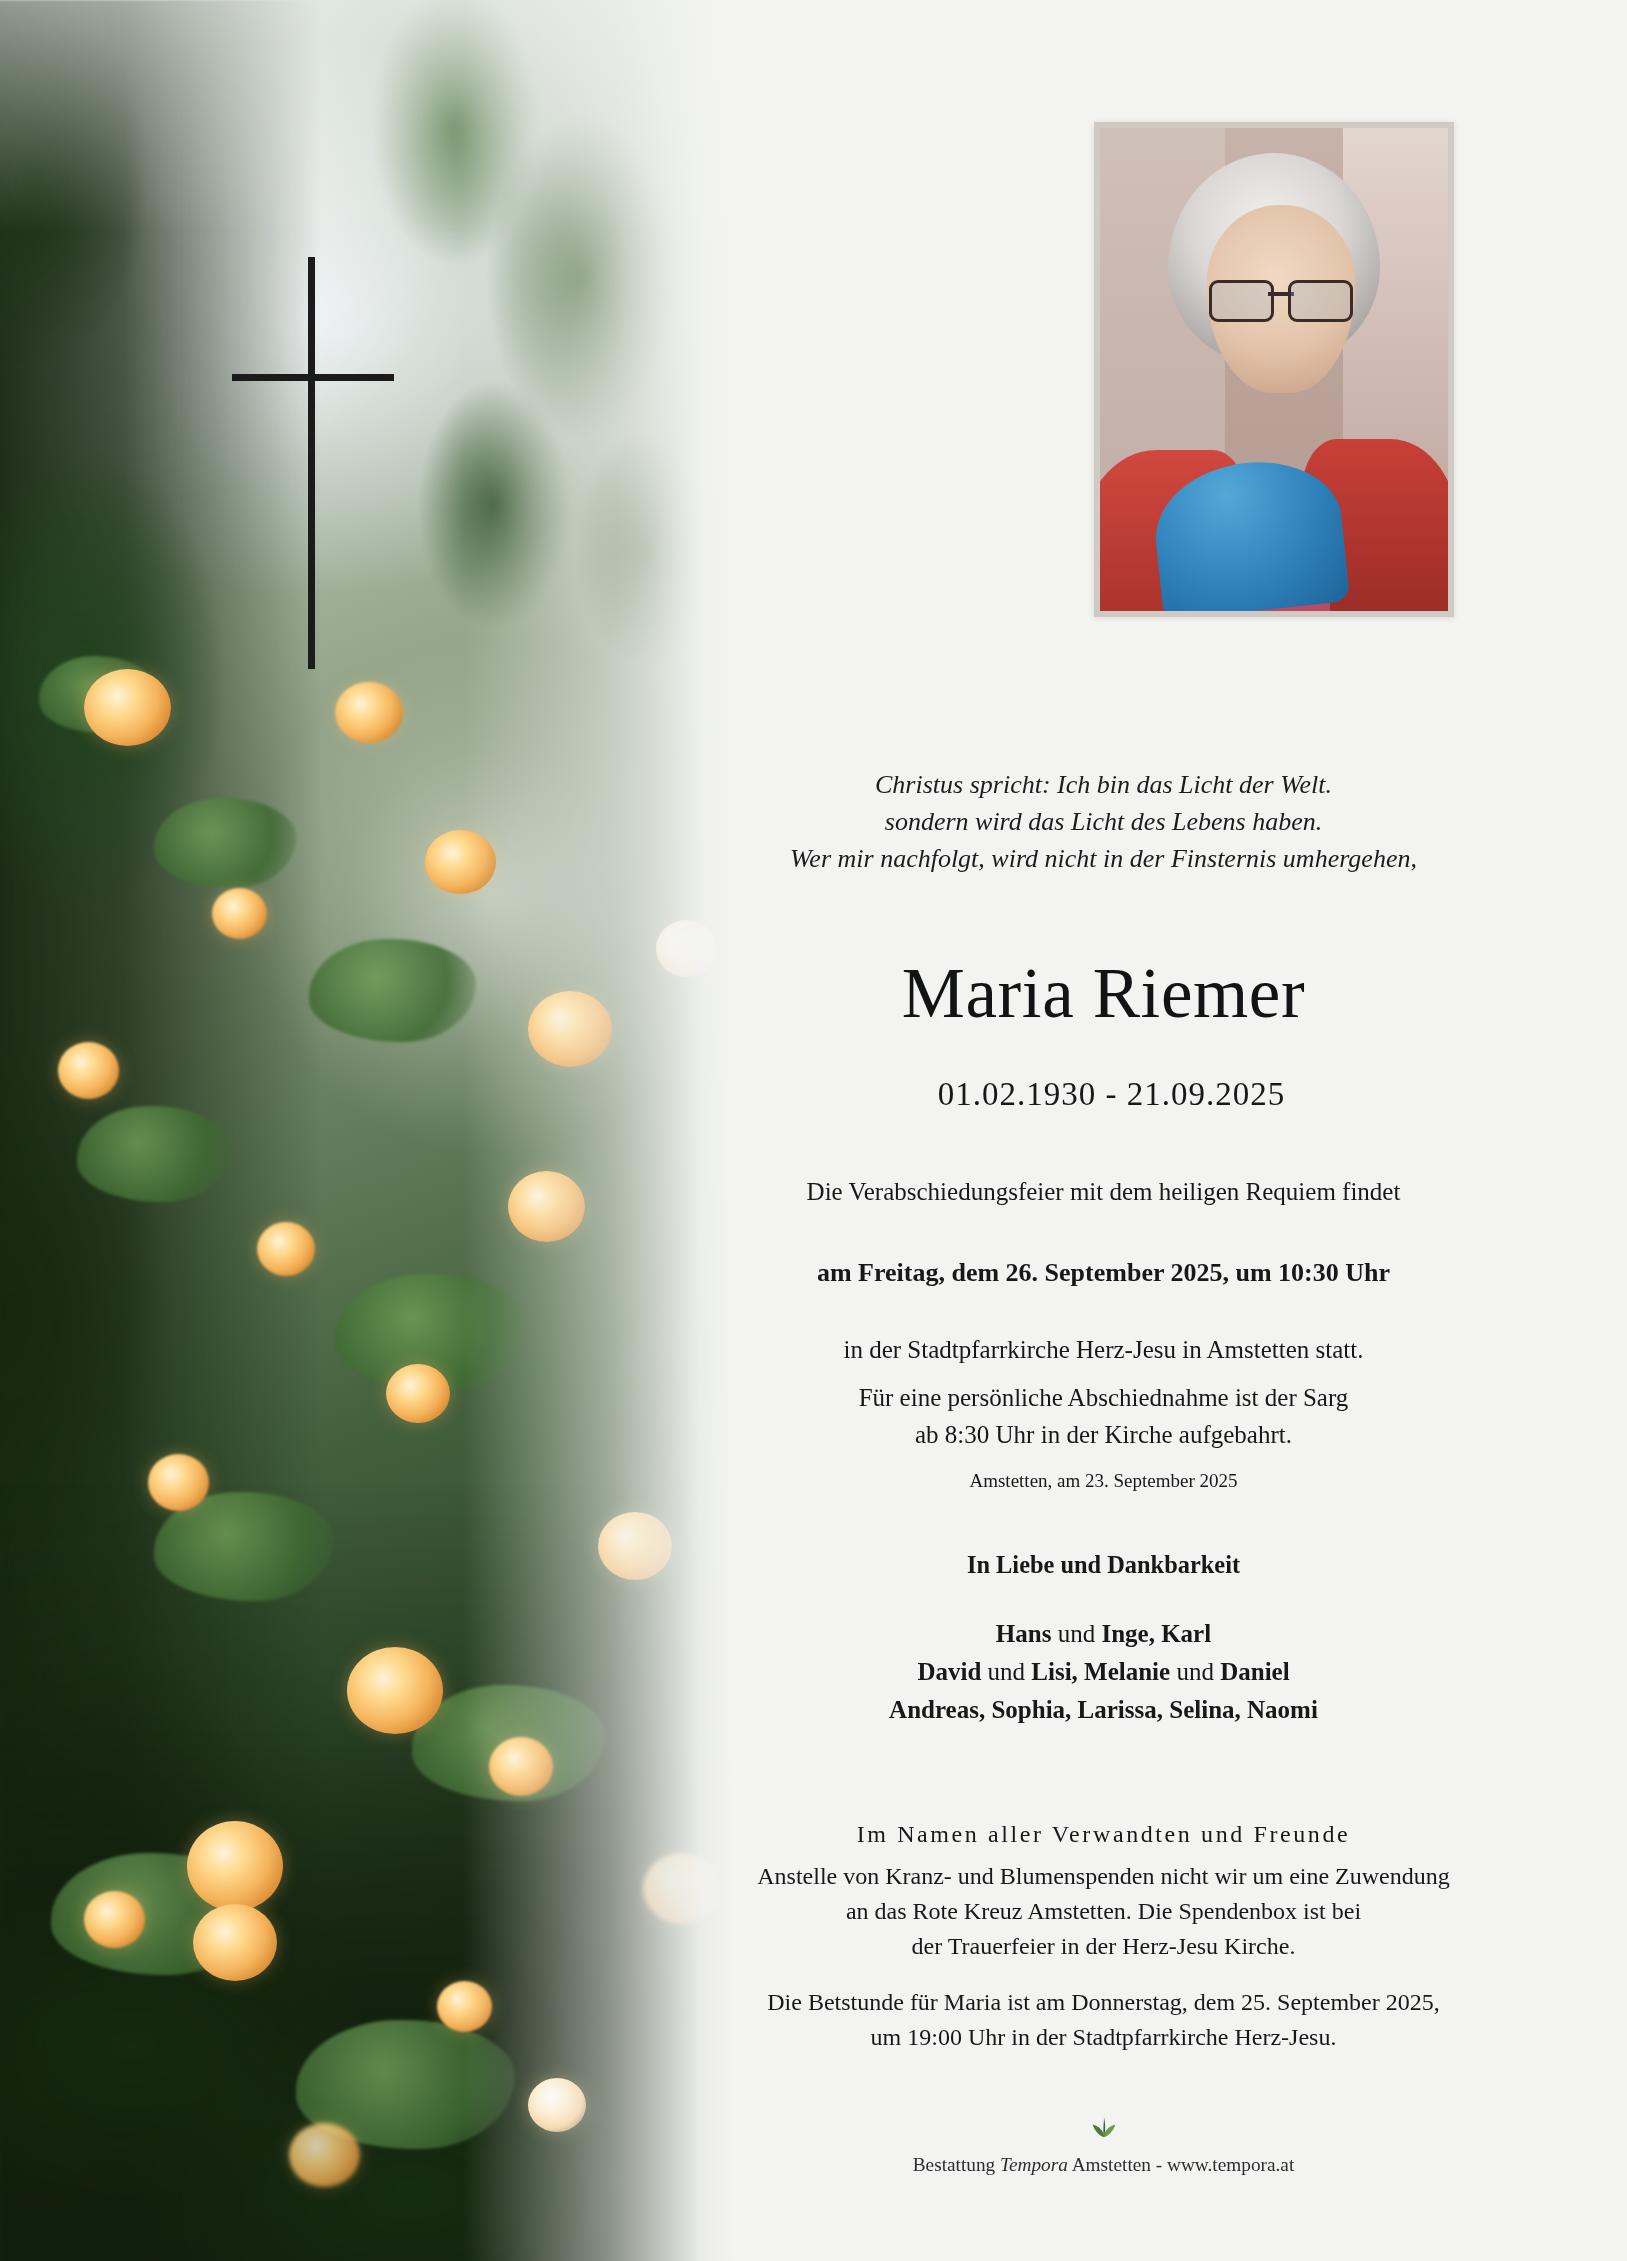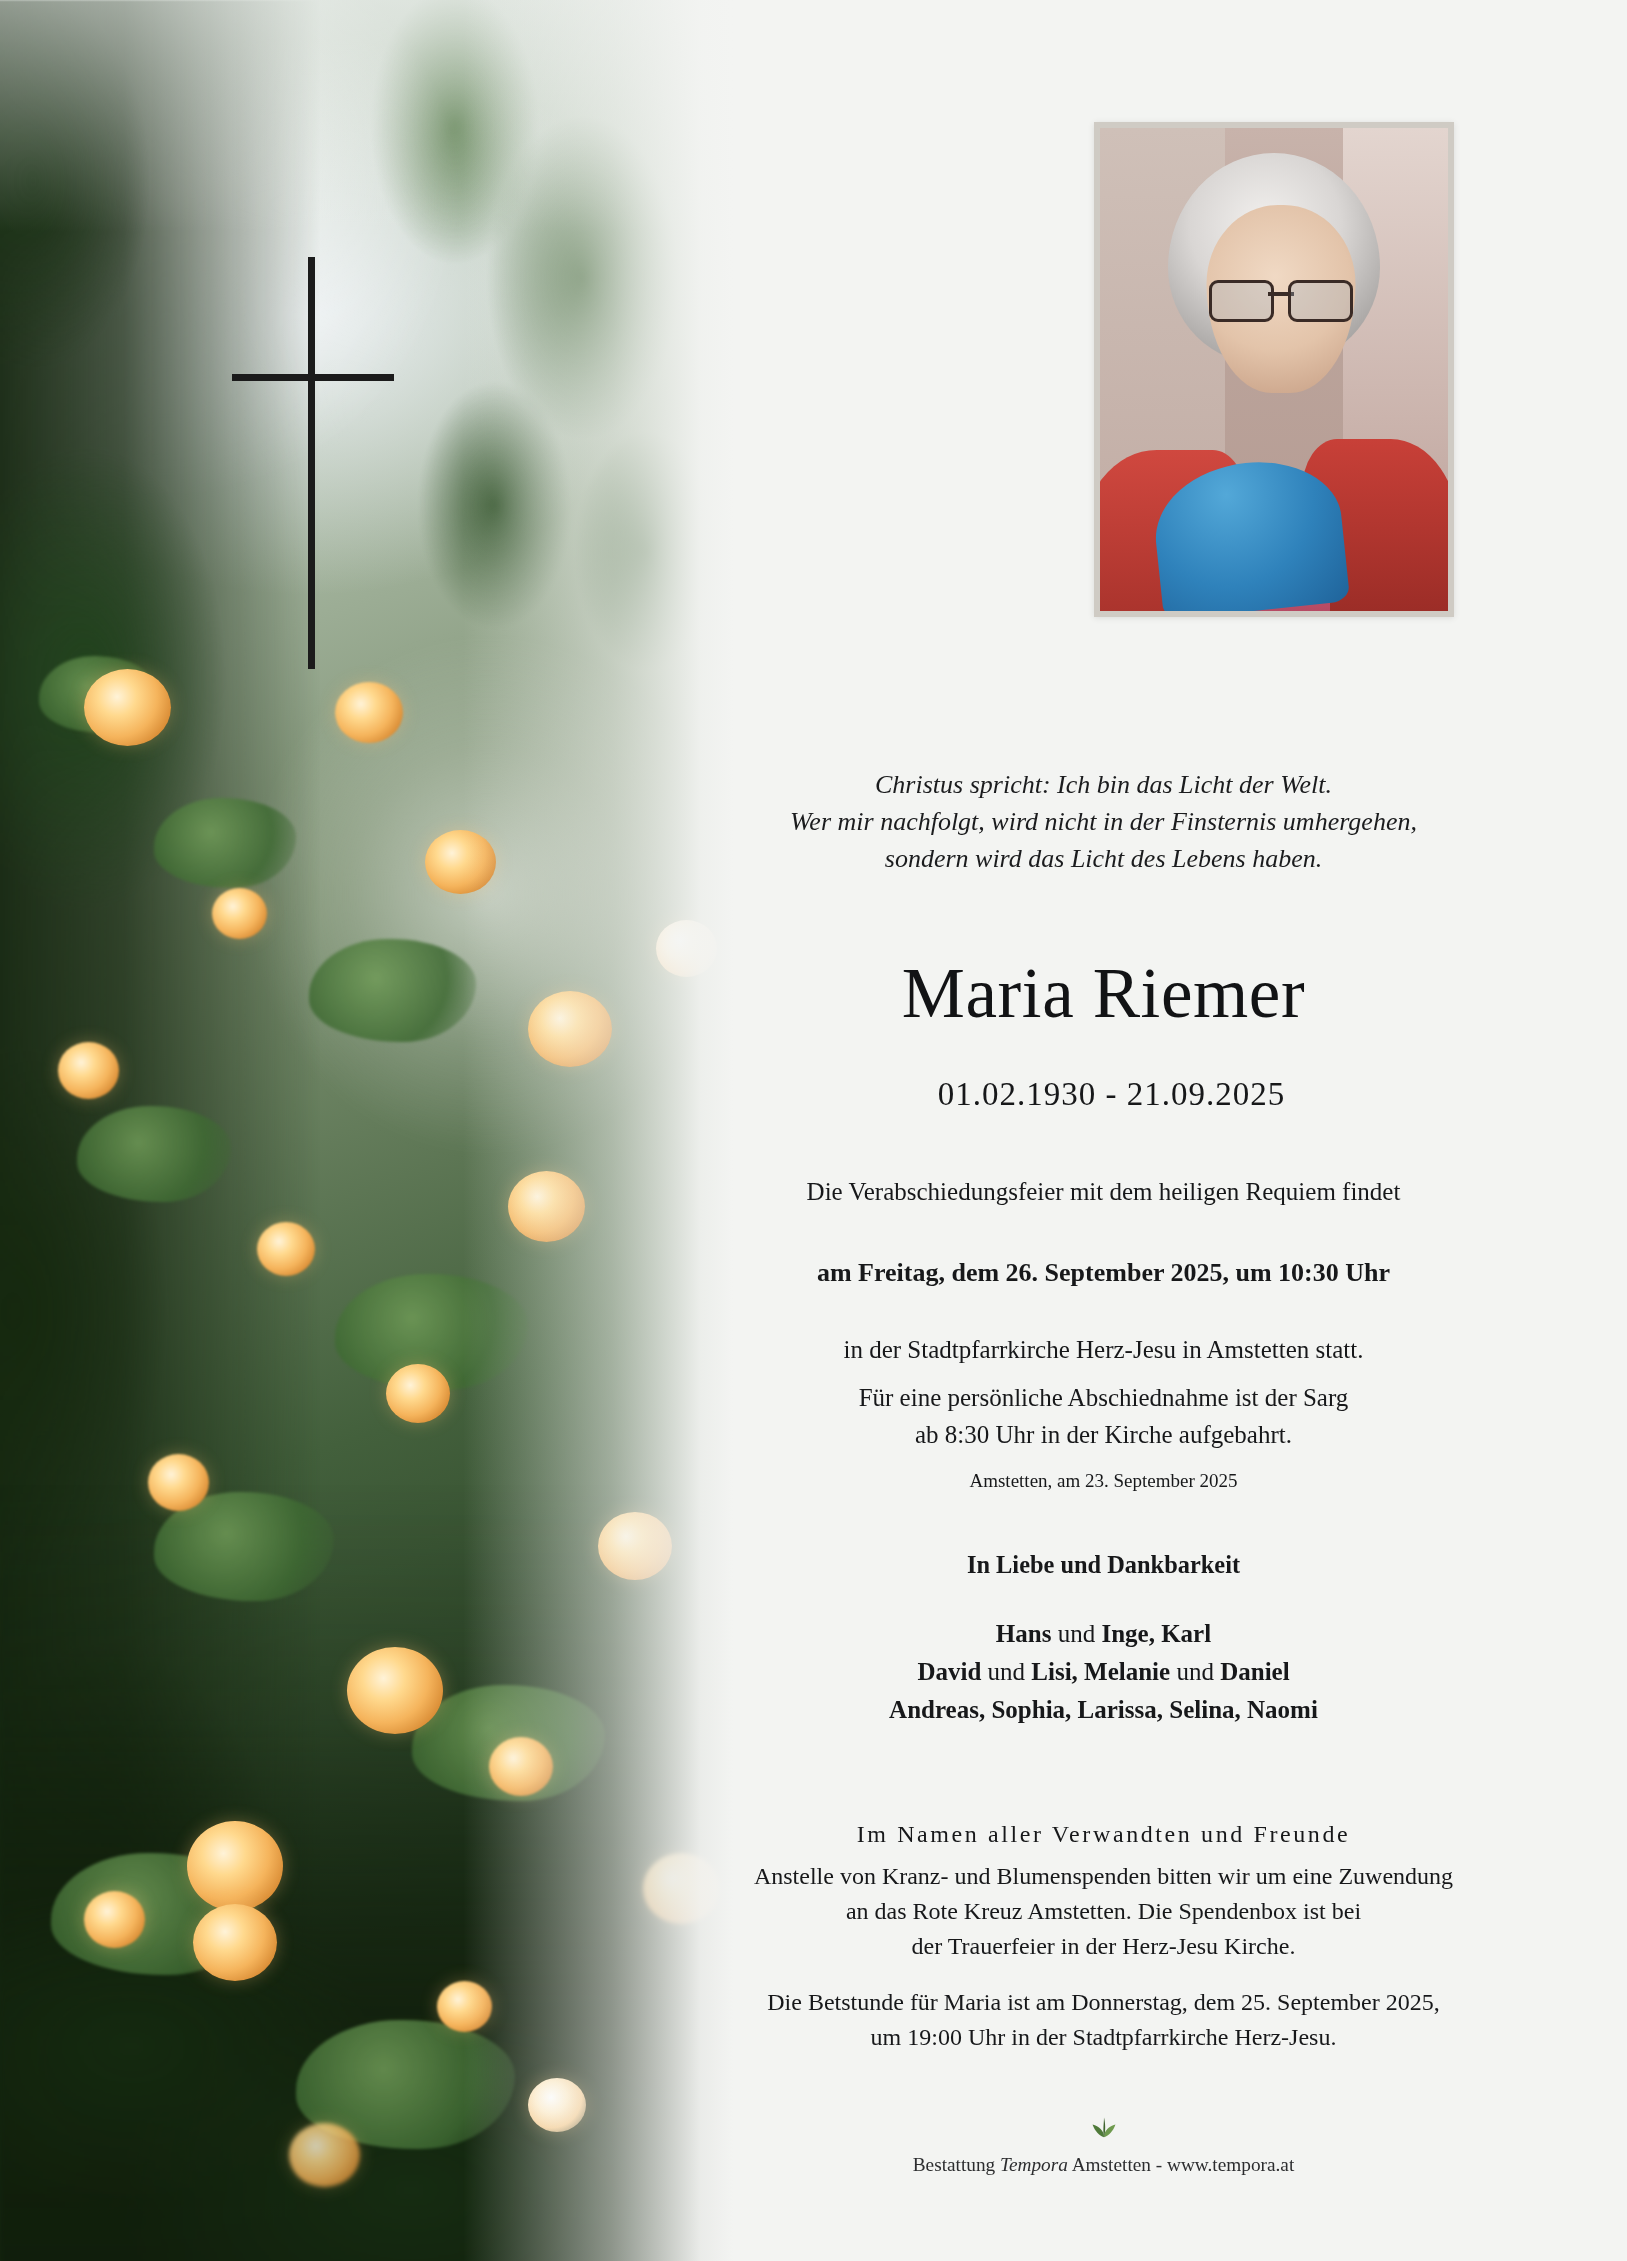--- a/index.html
+++ b/index.html
@@ -381,22 +381,22 @@
         <div class="bridge"></div>
         <div class="lens r"></div>
       </div>
     </div>
   </div>
 
   <div class="content">
 
     <div class="verse">
       <div>Christus spricht: Ich bin das Licht der Welt.</div>
+      <div>sondern wird das Licht des Lebens haben.</div>
       <div>Wer mir nachfolgt, wird nicht in der Finsternis umhergehen,</div>
-      <div>sondern wird das Licht des Lebens haben.</div>
     </div>
 
     <div class="name">Maria Riemer</div>
     <div class="dates">01.02.1930  -  21.09.2025</div>
 
     <div class="block b-ceremony">Die Verabschiedungsfeier mit dem heiligen Requiem findet</div>
     <div class="block b-when">am Freitag, dem 26. September 2025, um 10:30 Uhr</div>
     <div class="block b-where">in der Stadtpfarrkirche Herz-Jesu in Amstetten statt.</div>
 
     <div class="block b-farewell">
@@ -409,21 +409,21 @@
 
     <div class="block b-family">
       <div id="family-line-0"><span class="bold">Hans</span><span> und </span><span class="bold">Inge, Karl</span></div>
       <div id="family-line-1"><span class="bold">David</span><span> und </span><span class="bold">Lisi, Melanie</span><span> und </span><span class="bold">Daniel</span></div>
       <div id="family-line-2"><span class="bold">Andreas, Sophia, Larissa, Selina, Naomi</span></div>
     </div>
 
     <div class="block b-relatives">Im Namen aller Verwandten und  Freunde</div>
 
     <div class="block b-donation">
-      <div>Anstelle von Kranz- und Blumenspenden bitten wir um eine Zuwendung</div>
+      <div>Anstelle von Kranz- und Blumenspenden nicht wir um eine Zuwendung</div>
       <div>an das Rote Kreuz Amstetten. Die Spendenbox ist bei</div>
       <div>der Trauerfeier in der Herz-Jesu Kirche.</div>
     </div>
 
     <div class="block b-vigil">
       <div>Die Betstunde für Maria ist am Donnerstag, dem 25. September 2025,</div>
       <div>um 19:00 Uhr in der Stadtpfarrkirche Herz-Jesu.</div>
     </div>
 
     <div class="logo-mark">

